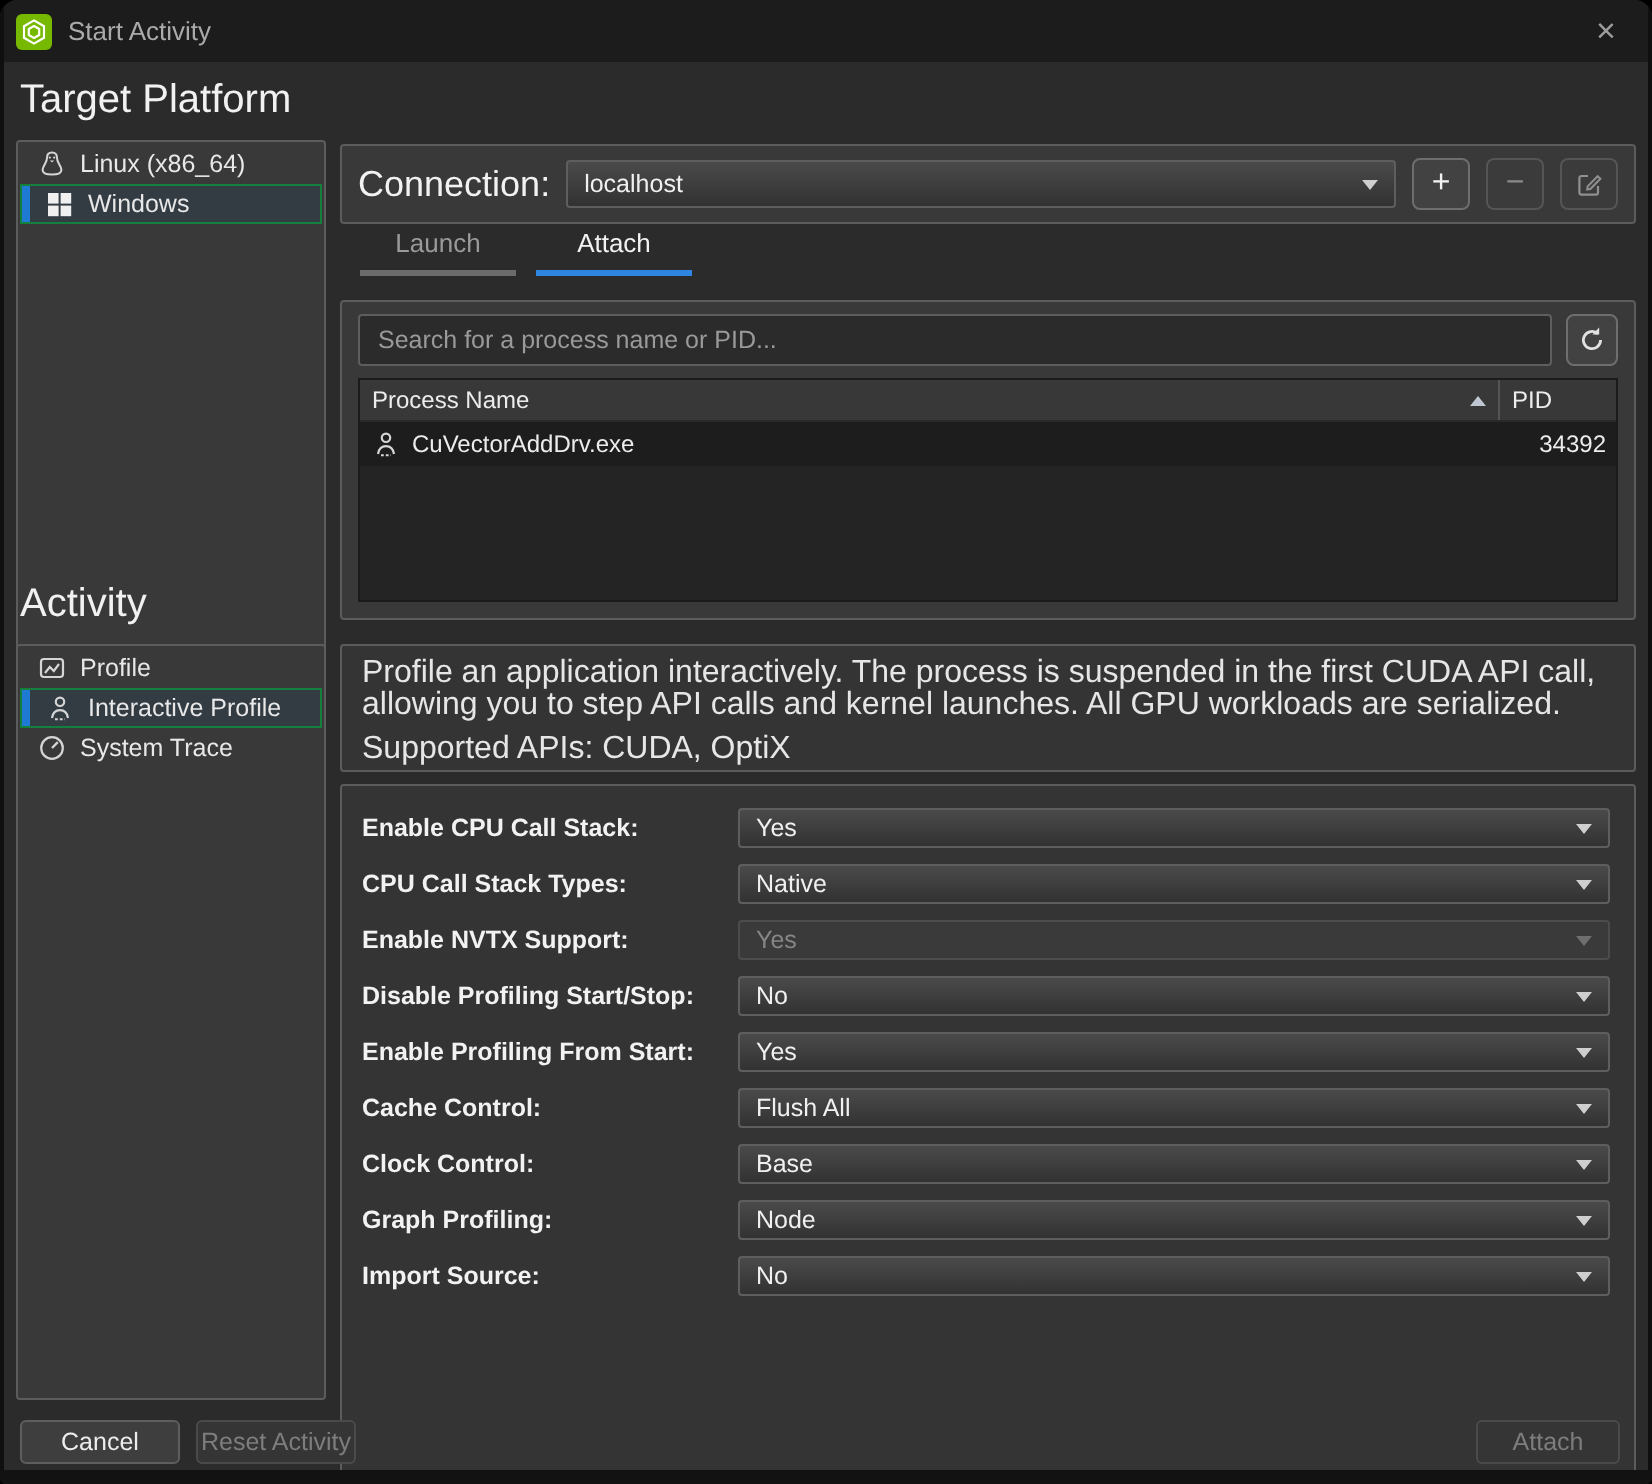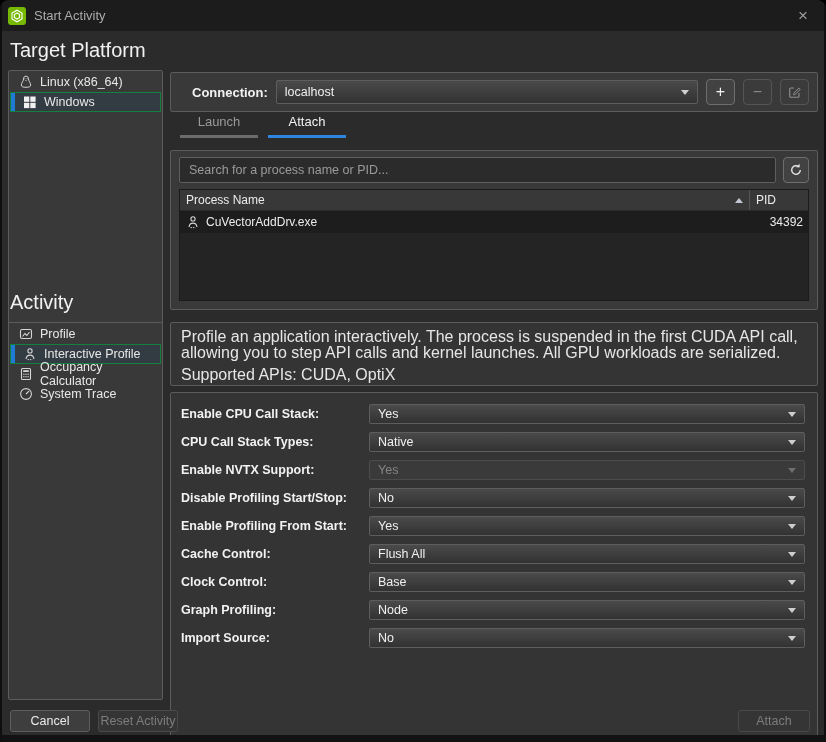--- a/index.html
+++ b/index.html
@@ -52,21 +52,21 @@
   .list-item.selected::before {
     content:""; position:absolute; left:0; top:0; bottom:0; width:4px; background:#1f7ad4;
   }
   .list-item.selected .li-icon { margin-left:4px; }
 
   
   .connection-panel {
     left:170px; top:72px; width:648px; height:40px;
     display:flex; align-items:center; padding:0 8px; gap:8px;
   }
-  .field-label { font-size:13px; font-weight:bold; color:#f2f2f2; white-space:nowrap;margin-left:13px; }
+  .field-label { font-size:18px; font-weight:normal; color:#f2f2f2; white-space:nowrap; }
 
   .dropdown {
     box-sizing:border-box; height:24px;
     background:linear-gradient(#4a4a4a,#323232);
     border:1px solid #5e5e5e; border-radius:2px;
     display:flex; align-items:center; padding:0 8px;
     font-size:12.5px; color:#f0f0f0; cursor:default;
   }
   .dropdown .dd-arrow {
     margin-left:auto; width:0; height:0;
@@ -269,35 +269,20 @@
     <div class="list-item selected">
       <svg class="li-icon" viewBox="0 0 14 14">
         <circle cx="7" cy="3.9" r="2.1" fill="none" stroke="#d5d5d5" stroke-width="1.1"></circle>
         <path d="M3 12c.4-2.5 1.9-3.9 4-3.9S10.6 9.5 11 12" fill="none" stroke="#d5d5d5" stroke-width="1.1"></path>
         <path d="M4.5 12.6h5" stroke="#d5d5d5" stroke-width="1" stroke-dasharray="1.4 1"></path>
       </svg>
       <span>Interactive Profile</span>
     </div>
     <div class="list-item">
       <svg class="li-icon" viewBox="0 0 14 14">
-        <rect x="2.5" y="1.5" width="9" height="11" rx="1" fill="none" stroke="#d5d5d5" stroke-width="1.1"></rect>
-        <rect x="4.2" y="3.2" width="5.6" height="1.8" fill="#d5d5d5"></rect>
-        <g fill="#d5d5d5">
-          <circle cx="4.9" cy="7.3" r=".7"></circle>
-            <circle cx="7" cy="7.3" r=".7"></circle>
-            <circle cx="9.1" cy="7.3" r=".7"></circle>
-          <circle cx="4.9" cy="9.8" r=".7"></circle>
-            <circle cx="7" cy="9.8" r=".7"></circle>
-            <circle cx="9.1" cy="9.8" r=".7"></circle>
-        </g>
-      </svg>
-      <span>Occupancy Calculator</span>
-    </div>
-    <div class="list-item">
-      <svg class="li-icon" viewBox="0 0 14 14">
         <circle cx="7" cy="7" r="5.4" fill="none" stroke="#d5d5d5" stroke-width="1.1"></circle>
         <path d="M7 7l2.9-2.9" stroke="#d5d5d5" stroke-width="1.2"></path>
       </svg>
       <span>System Trace</span>
     </div>
   </div>
 
   <div class="panel desc-panel">
     <div>Profile an application interactively. The process is suspended in the first CUDA API call, allowing you to step API calls and kernel launches. All GPU workloads are serialized.</div>
     <div class="apis">Supported APIs: CUDA, OptiX</div>

